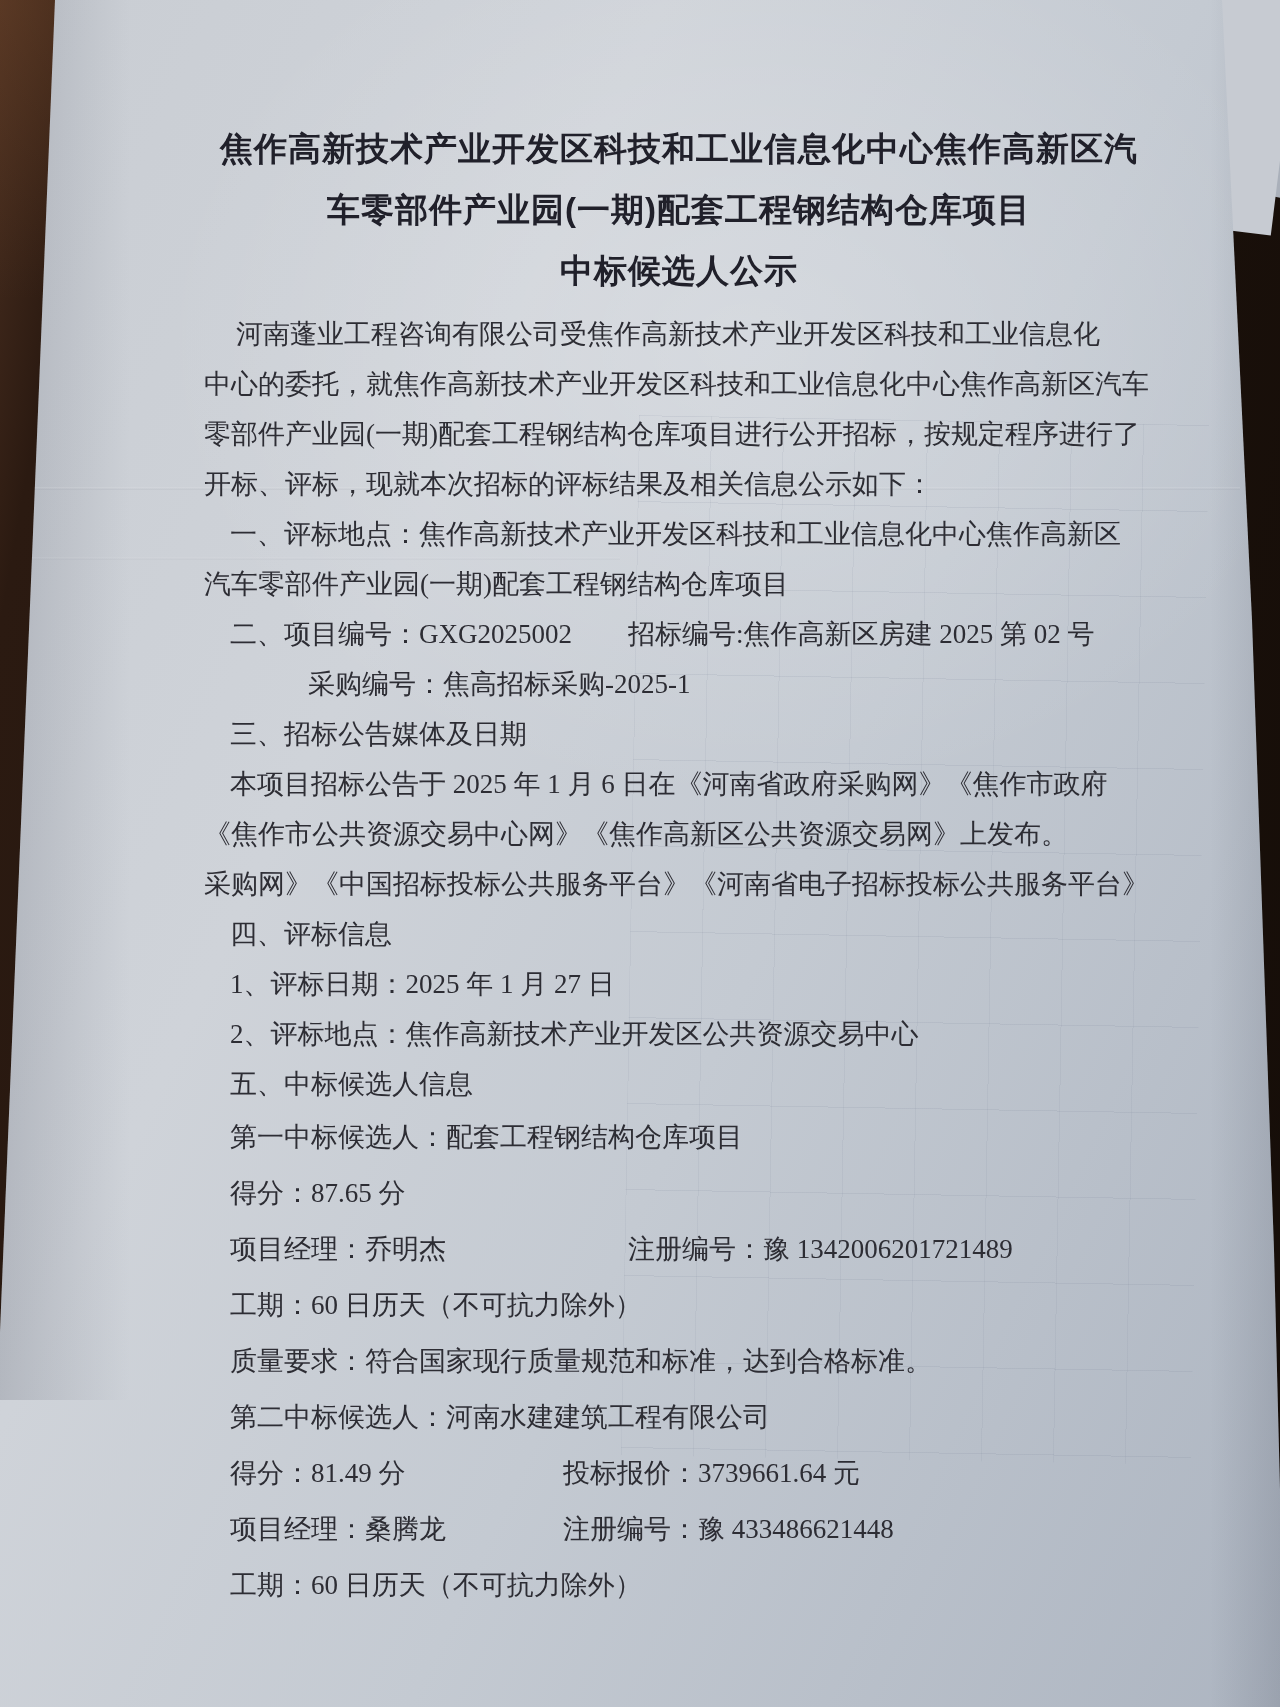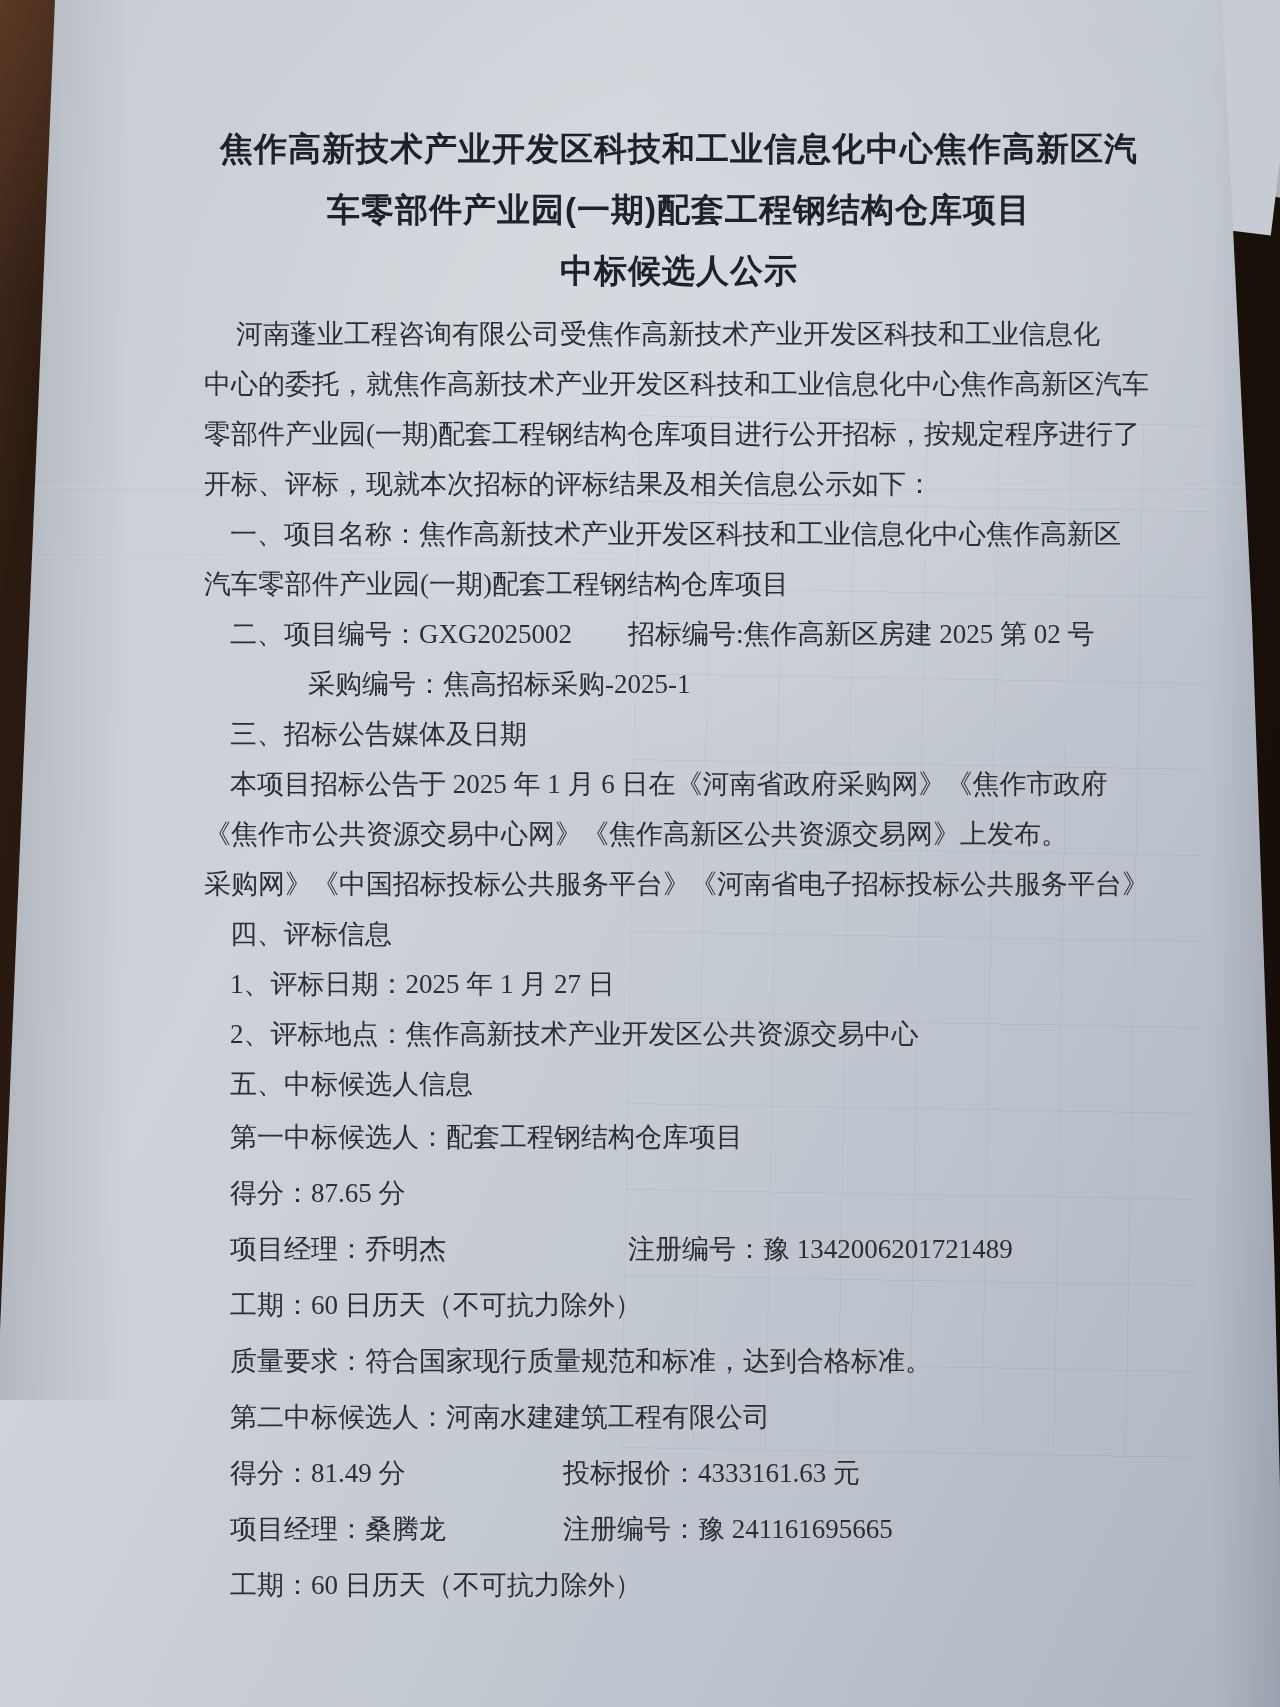--- a/index.html
+++ b/index.html
@@ -70,21 +70,21 @@
       <div class="title">焦作高新技术产业开发区科技和工业信息化中心焦作高新区汽</div>
       <div class="title">车零部件产业园(一期)配套工程钢结构仓库项目</div>
       <div class="title">中标候选人公示</div>
 
       <div class="body-block">
         <div class="bline ind2">河南蓬业工程咨询有限公司受焦作高新技术产业开发区科技和工业信息化</div>
         <div class="bline">中心的委托，就焦作高新技术产业开发区科技和工业信息化中心焦作高新区汽车</div>
         <div class="bline">零部件产业园(一期)配套工程钢结构仓库项目进行公开招标，按规定程序进行了</div>
         <div class="bline">开标、评标，现就本次招标的评标结果及相关信息公示如下：</div>
 
-        <div class="bline ind1">一、项目名称：焦作高新技术产业开发区科技和工业信息化中心焦作高新区</div>
+        <div class="bline ind1">一、评标地点：焦作高新技术产业开发区科技和工业信息化中心焦作高新区</div>
         <div class="bline">汽车零部件产业园(一期)配套工程钢结构仓库项目</div>
 
         <div class="bline ind1 row">
           <span>二、项目编号：GXG2025002</span>
           <span class="gap52">招标编号:焦作高新区房建 2025 第 02 号</span>
         </div>
         <div class="bline ind4">采购编号：焦高招标采购-2025-1</div>
 
         <div class="bline ind1">三、招标公告媒体及日期</div>
         <div class="bline ind1">本项目招标公告于 2025 年 1 月 6 日在《河南省政府采购网》《焦作市政府</div>
@@ -106,23 +106,23 @@
         <div class="bline ind1 row">
           <span class="w1">项目经理：乔明杰</span>
           <span>注册编号：豫 1342006201721489</span>
         </div>
         <div class="bline ind1">工期：60 日历天（不可抗力除外）</div>
         <div class="bline ind1">质量要求：符合国家现行质量规范和标准，达到合格标准。</div>
 
         <div class="bline ind1">第二中标候选人：河南水建建筑工程有限公司</div>
         <div class="bline ind1 row">
           <span class="w2">得分：81.49 分</span>
-          <span>投标报价：4333161.63 元</span>
+          <span>投标报价：3739661.64 元</span>
         </div>
         <div class="bline ind1 row">
           <span class="w2">项目经理：桑腾龙</span>
-          <span>注册编号：豫 241161695665</span>
+          <span>注册编号：豫 433486621448</span>
         </div>
         <div class="bline ind1">工期：60 日历天（不可抗力除外）</div>
       </div>
     </div>
   </div>
 </div>
 
 </body></html>

